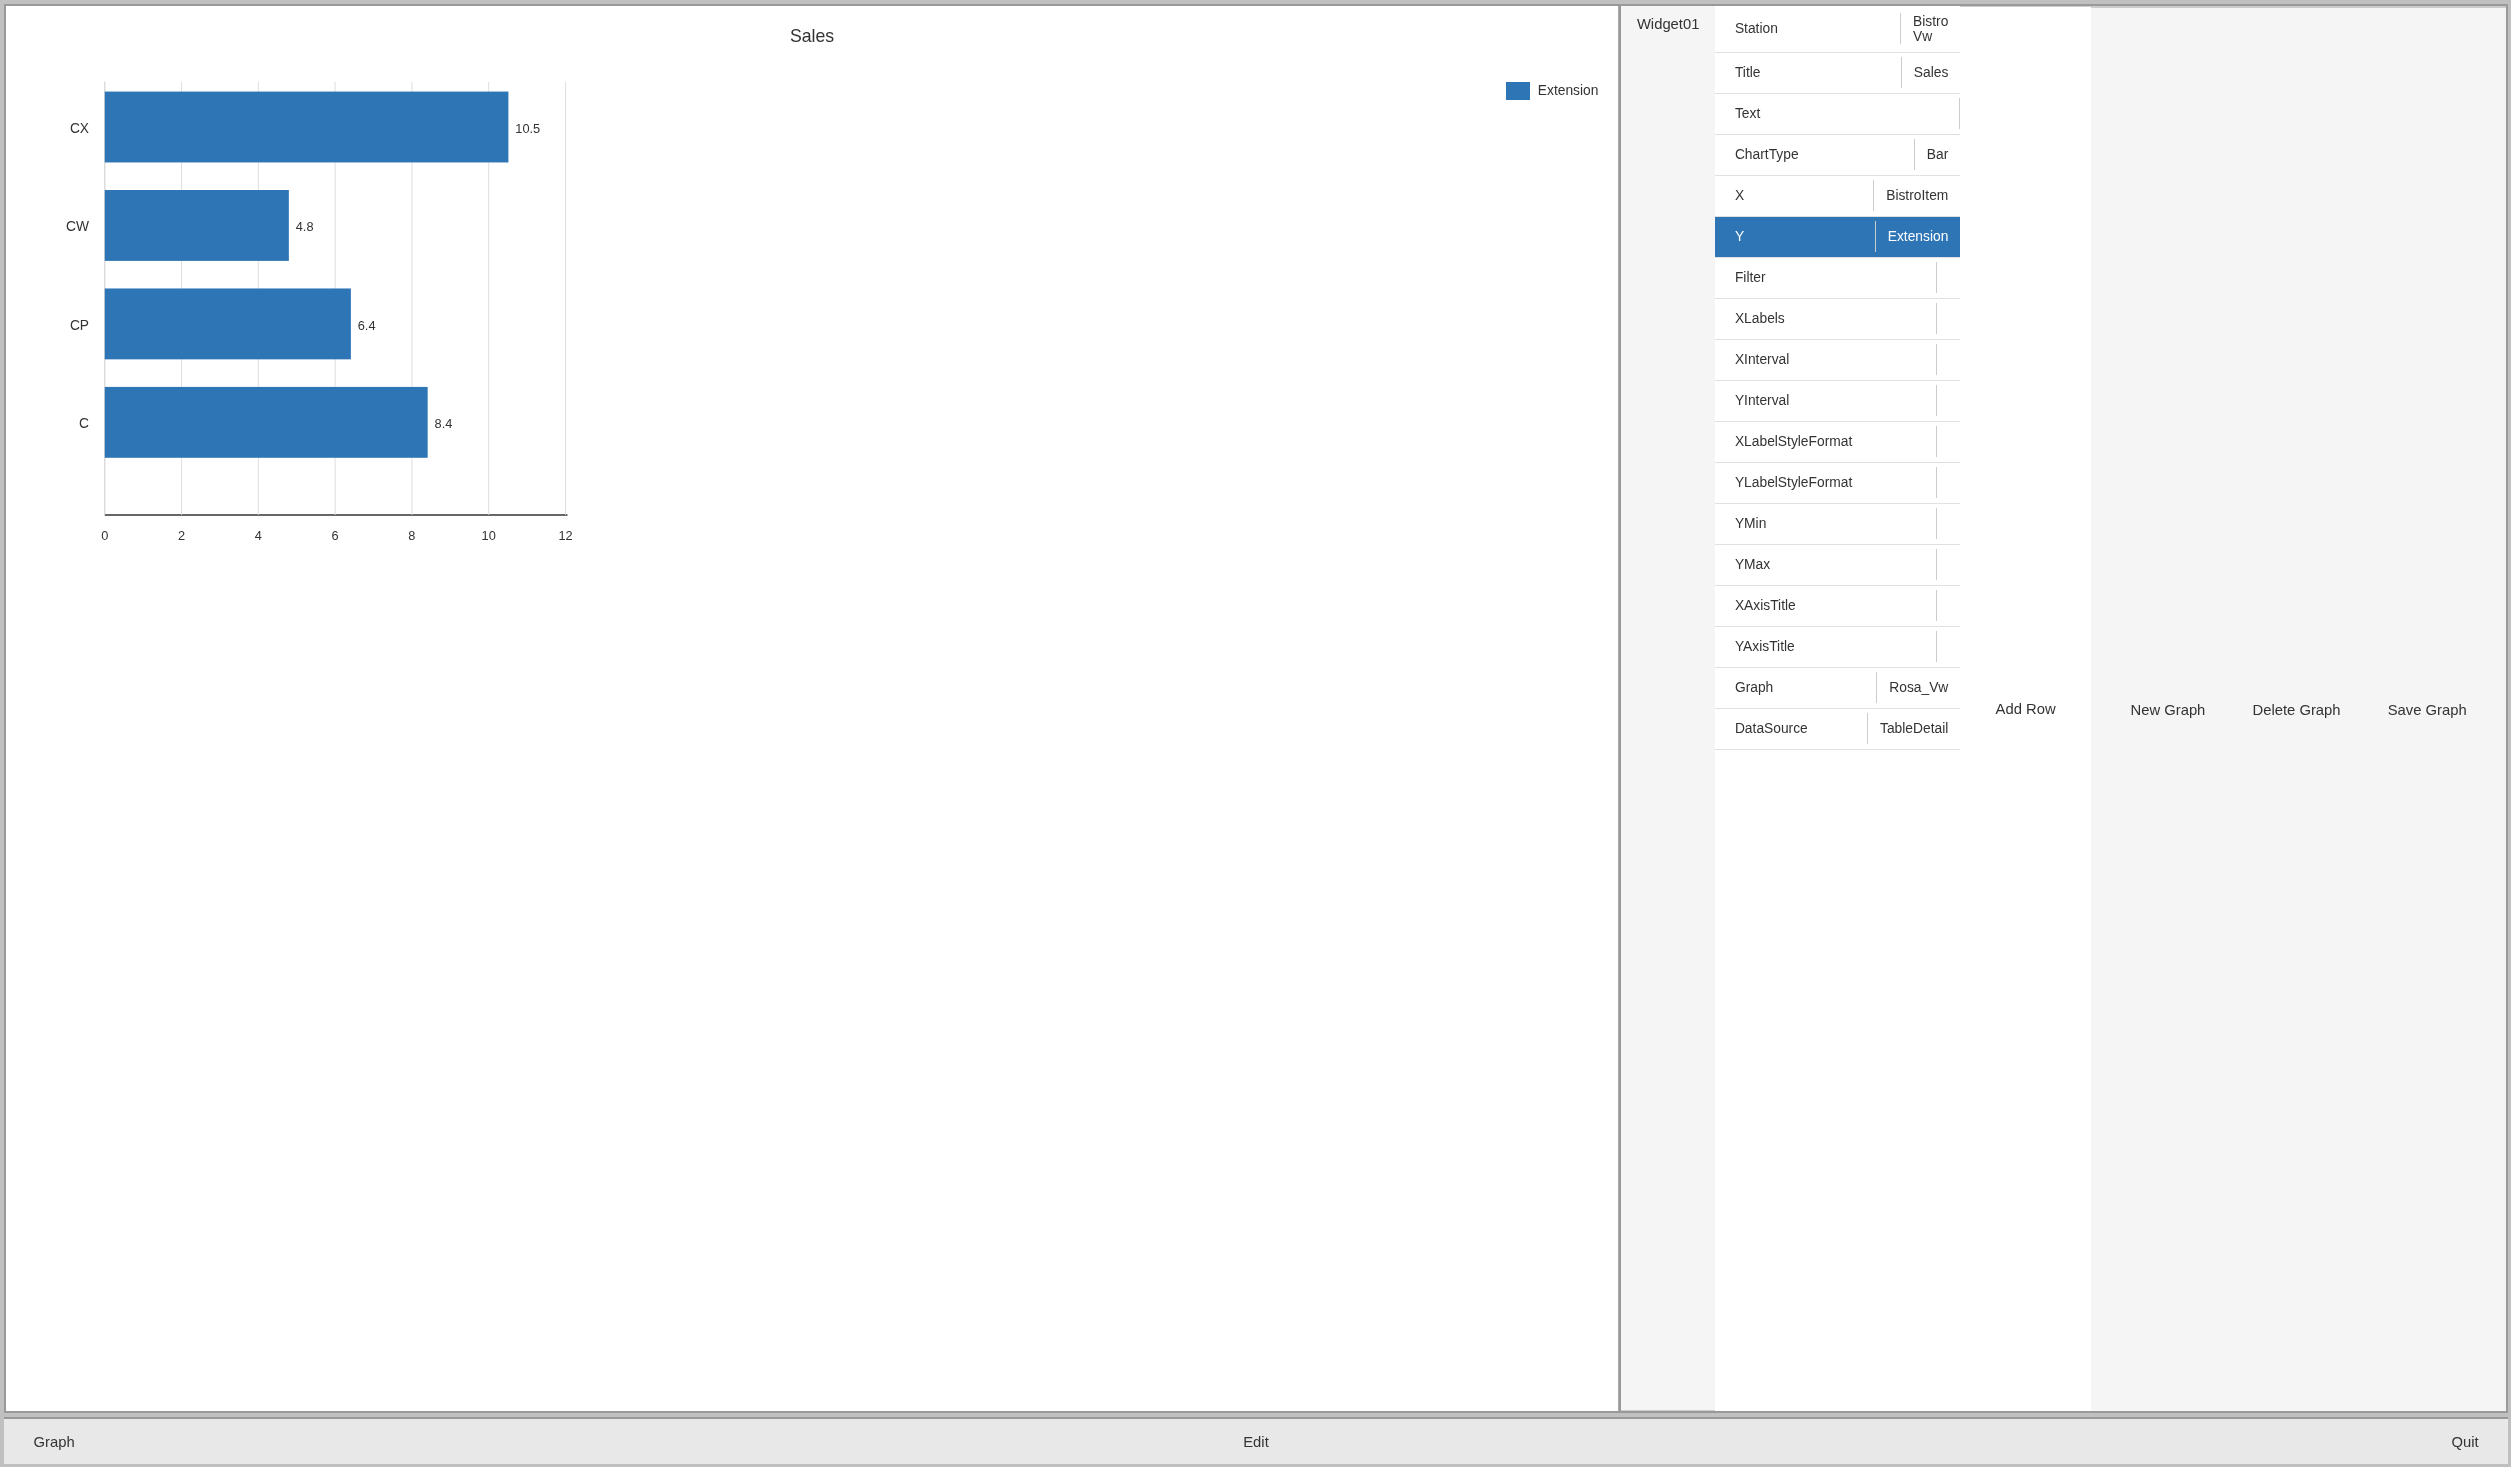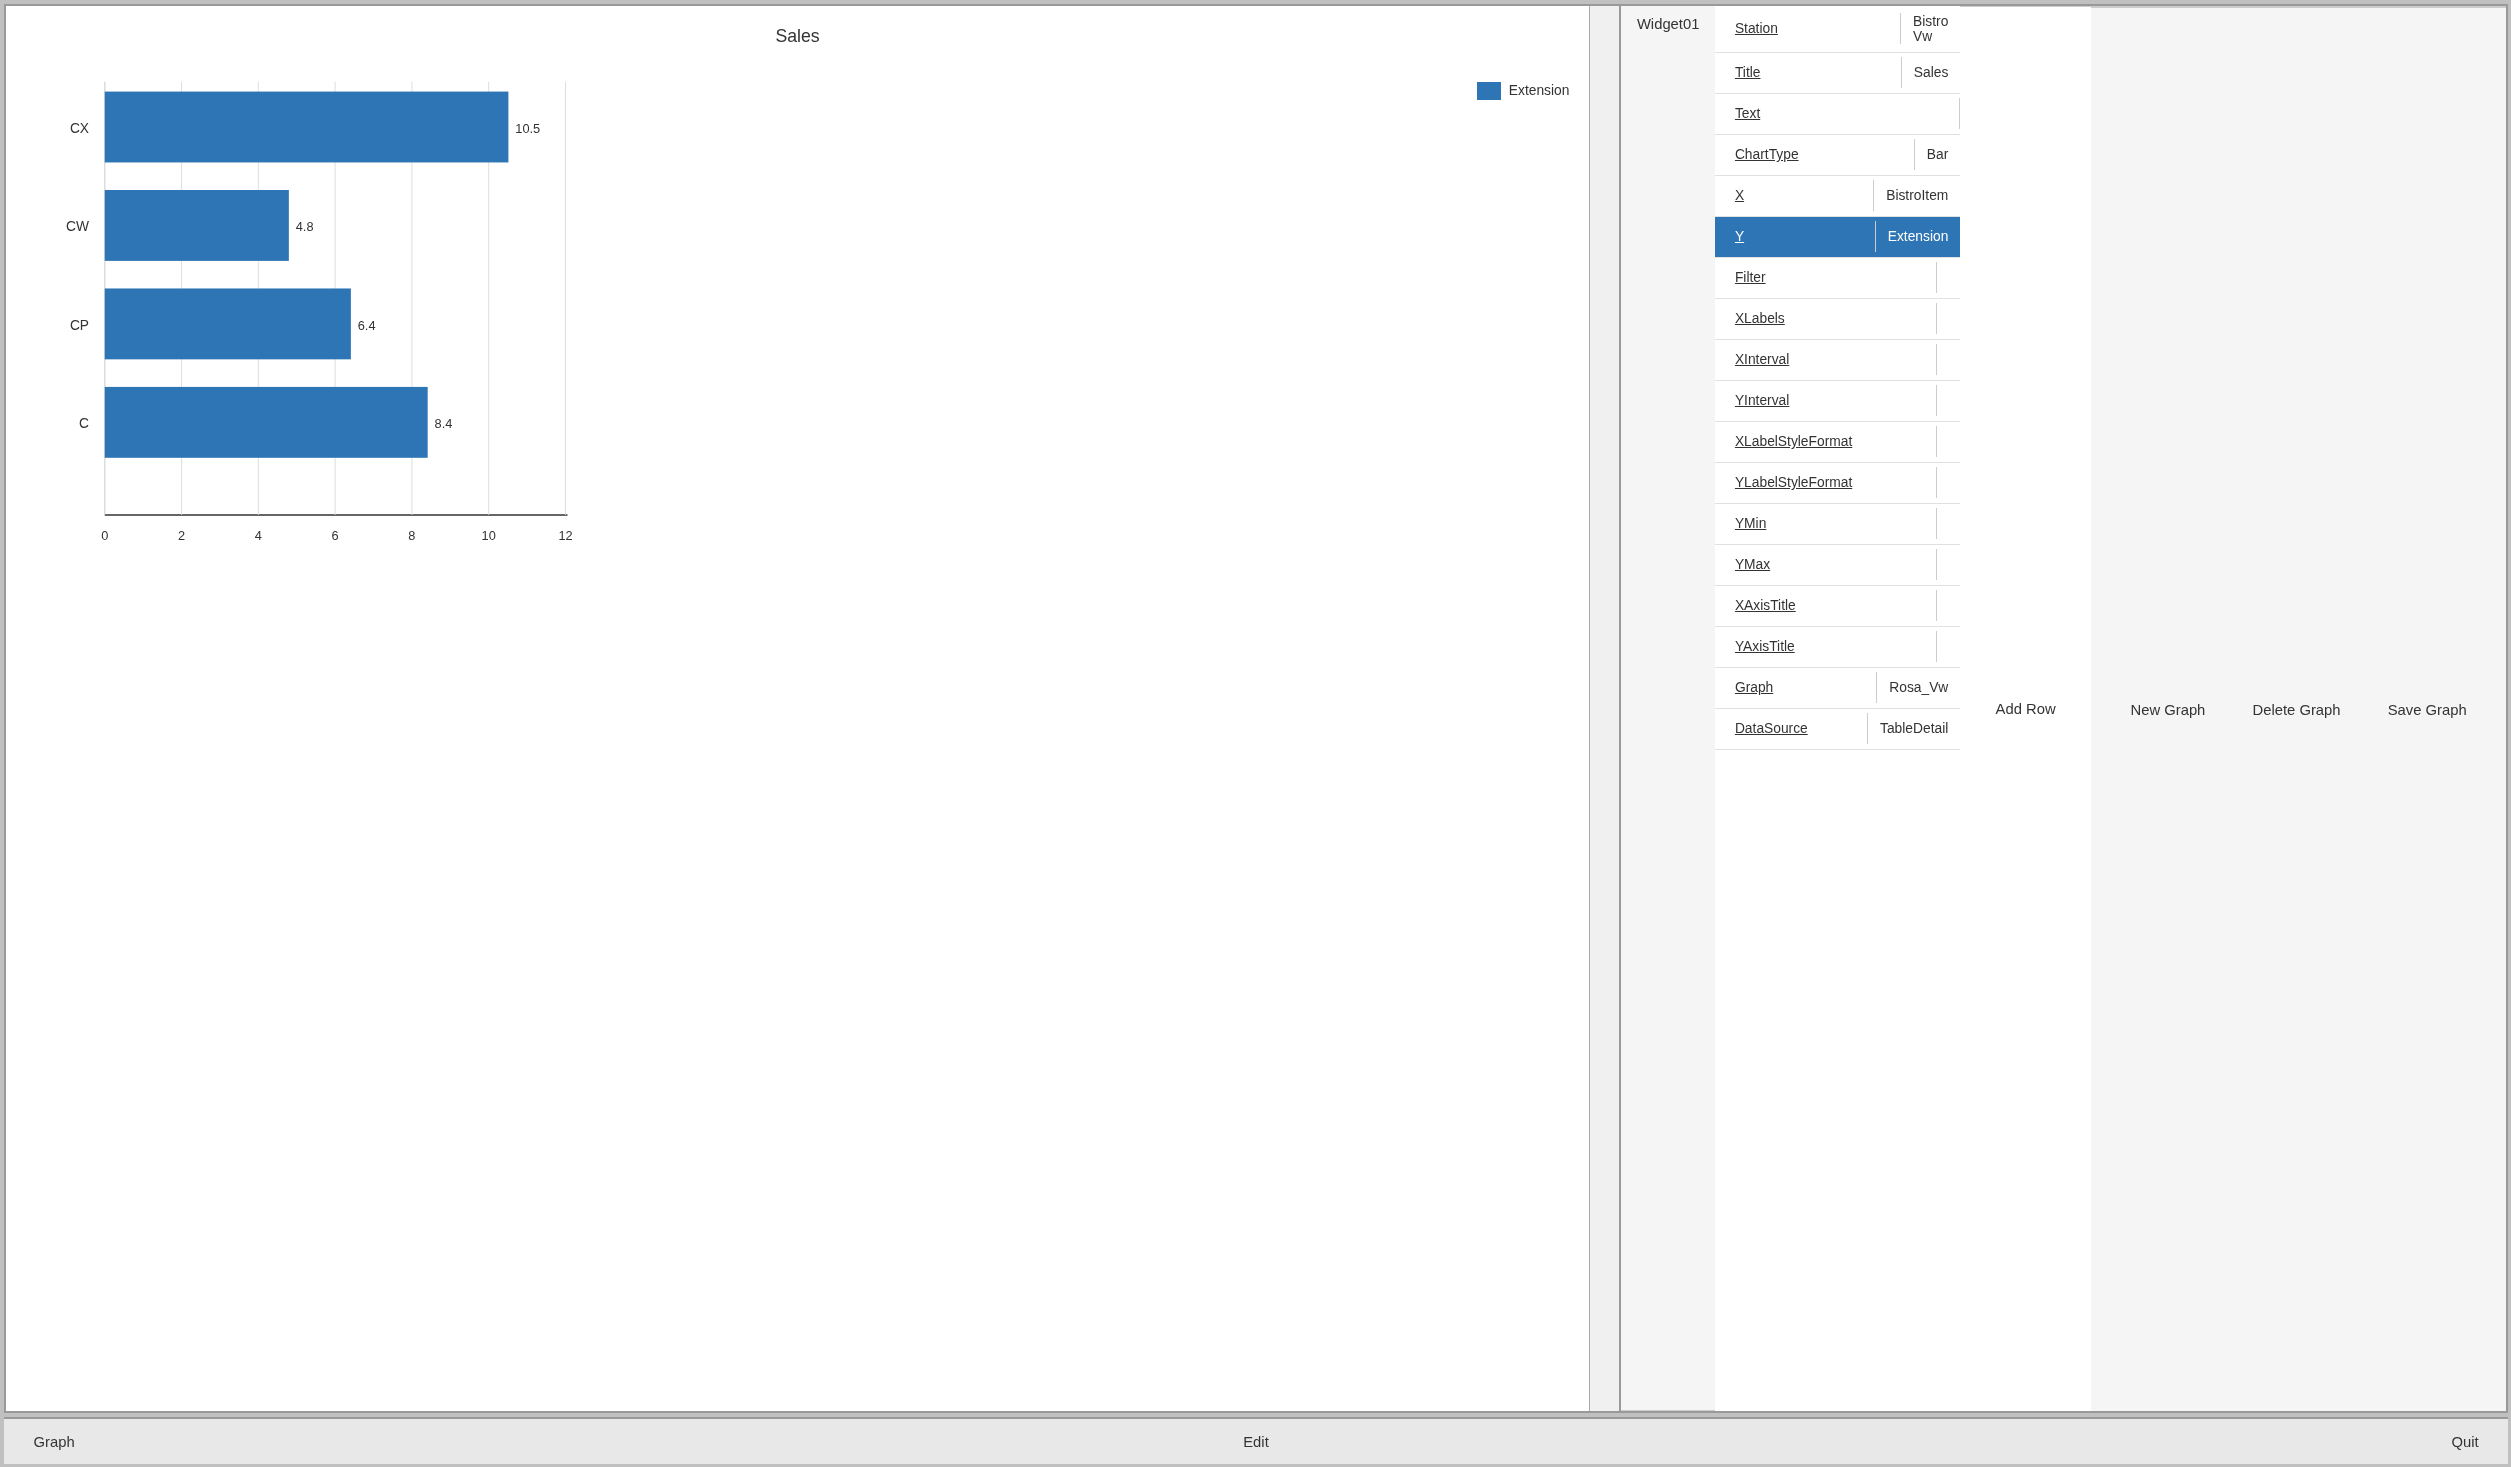--- a/index.html
+++ b/index.html
@@ -12,21 +12,20 @@
       display: flex;
       flex-direction: column;
     }
     .main-container {
       display: flex;
       flex: 1;
       background: #f0f0f0;
       border: 2px solid #999;
       margin: 3.9px;
       overflow: hidden;
-      gap: 29px;
     }
     
     .chart-panel {
       flex: 1;
       background: #ffffff;
       padding: 19.7px;
       display: flex;
       flex-direction: column;
       align-items: center;
       justify-content: flex-start;
@@ -94,21 +93,20 @@
     .prop-row.selected {
       background: #2e75b6;
       color: white;
     }
     .prop-name {
       width: 332px;
       padding: 7.9px 11.8px 7.9px 19.7px;
       font-size: 13.8px;
       color: #333;
       border-right: 1px solid #ccc;
-      text-decoration: underline;
     }
     .prop-row.selected .prop-name {
       color: white;
     }
     .prop-value {
       flex: 1;
       padding: 7.9px 11.8px;
       font-size: 13.8px;
       color: #333;
     }

